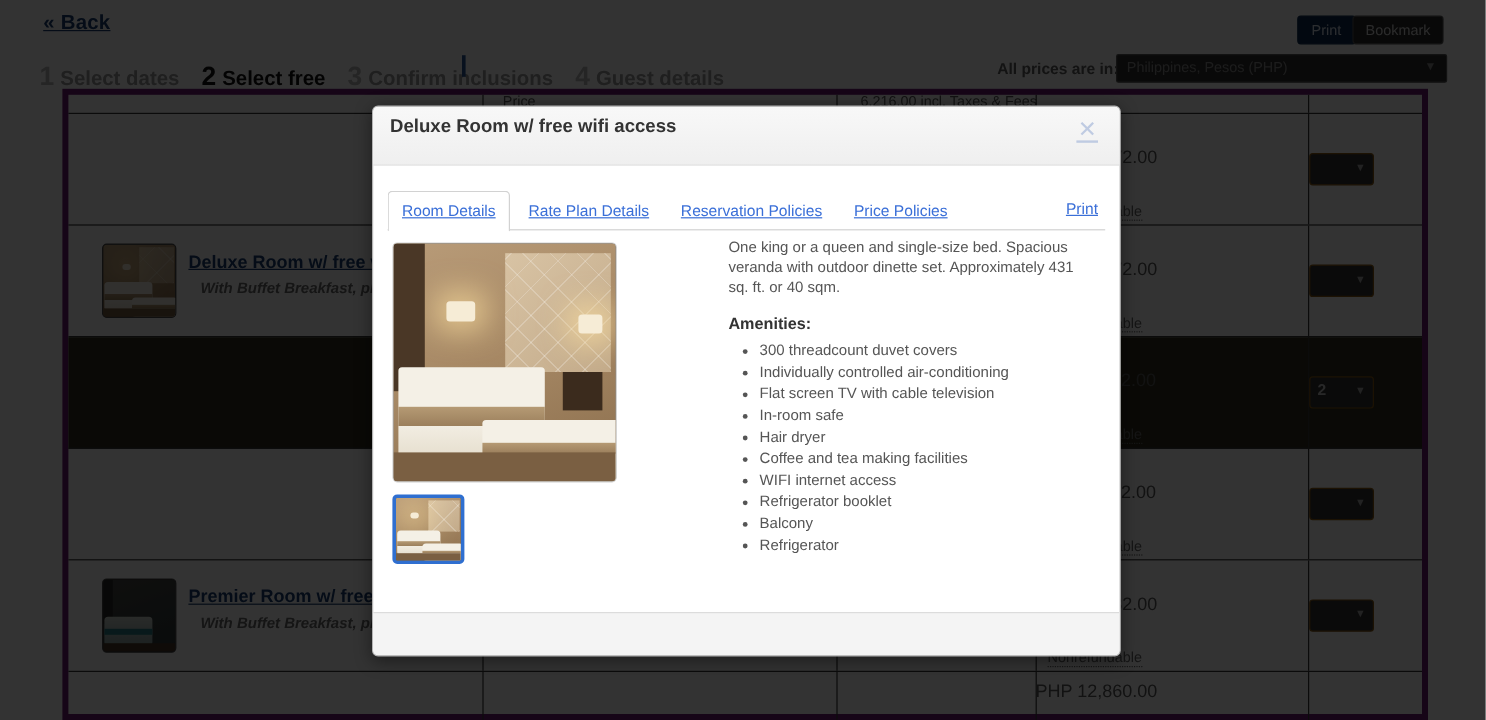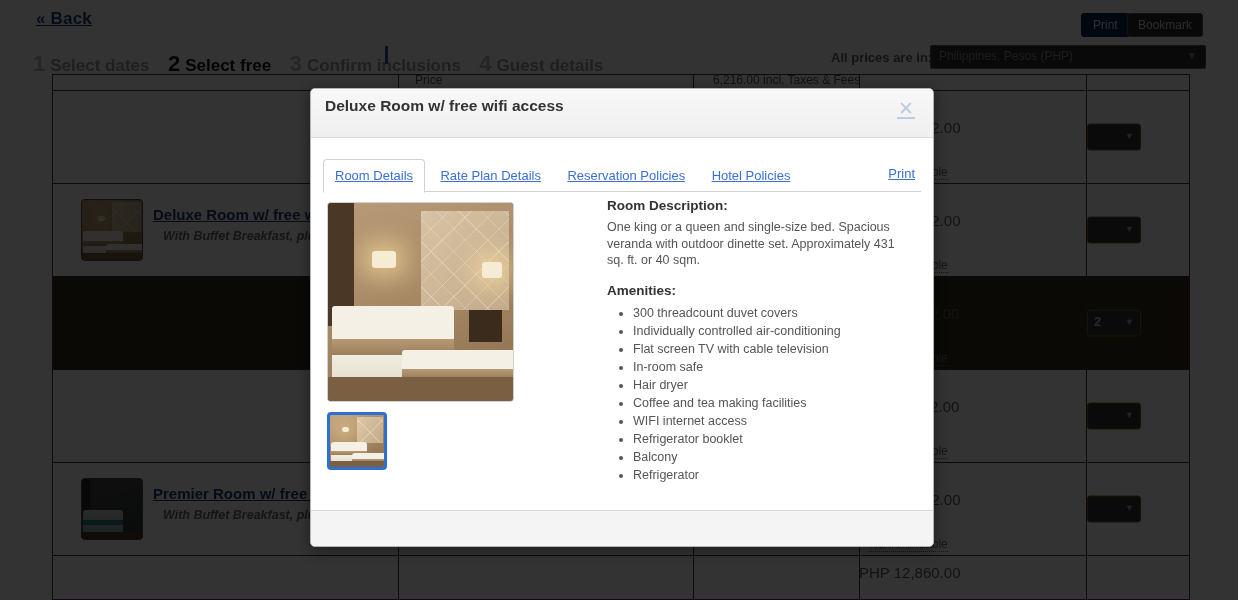--- a/index.html
+++ b/index.html
@@ -66,21 +66,21 @@
     background: #303030; border: 1px solid #5a5a5a; border-radius: 2px;
     font-size: 12px; color: #8c8c8c;
     padding: 3px 8px; cursor: pointer;
   }
   .currency-select .arrow { position: absolute; right: 8px; top: 4px; font-size: 10px; }
 
   
   .table {
     position: absolute; left: 52px; top: 74px;
     width: 1138px; height: 526px;
-    border: 1px solid #701a75;
+    border: 5px solid #701a75;
   }
   .trow {
     position: relative; width: 100%;
     border-bottom: 1px solid #3a3a3a;
     height: 92px;
   }
   .trow.r-head { height: 16px; }
   .trow.r-tall { height: 93px; }
   .trow.hl { background: #32311f; }
   .cell-divider {
@@ -381,21 +381,21 @@
 
   <div class="modal-head">
     <div class="modal-title">Deluxe Room w/ free wifi access</div>
     <div class="modal-close">✕</div>
   </div>
 
   <div class="tabs">
     <span class="tab active">Room Details</span>
     <span class="tab">Rate Plan Details</span>
     <span class="tab">Reservation Policies</span>
-    <span class="tab">Hotel Policies</span>
+    <span class="tab">Price Policies</span>
     <span class="tab-print">Print</span>
   </div>
 
   <div class="modal-body">
 
     <div class="media-col">
       <div class="hero-img">
         <div class="rm-wall"></div>
         <div class="rm-head"></div>
         <div class="rm-lamp" style="left:24%; top:24%;"></div>
@@ -418,21 +418,20 @@
             <div class="runner"></div>
           </div>
         <div class="rm-bed2">
             <div class="runner"></div>
           </div>
         <div class="rm-floor"></div>
       </div>
     </div>
 
     <div class="info-col">
-      <div class="sec-title">Room Description:</div>
       <p class="desc">One king or a queen and single-size bed. Spacious veranda with outdoor dinette set. Approximately 431 sq. ft. or 40 sqm.</p>
       <div class="sec-title">Amenities:</div>
       <ul class="amen-list">
         <li>300 threadcount duvet covers</li>
         <li>Individually controlled air-conditioning</li>
         <li>Flat screen TV with cable television</li>
         <li>In-room safe</li>
         <li>Hair dryer</li>
         <li>Coffee and tea making facilities</li>
         <li>WIFI internet access</li>

